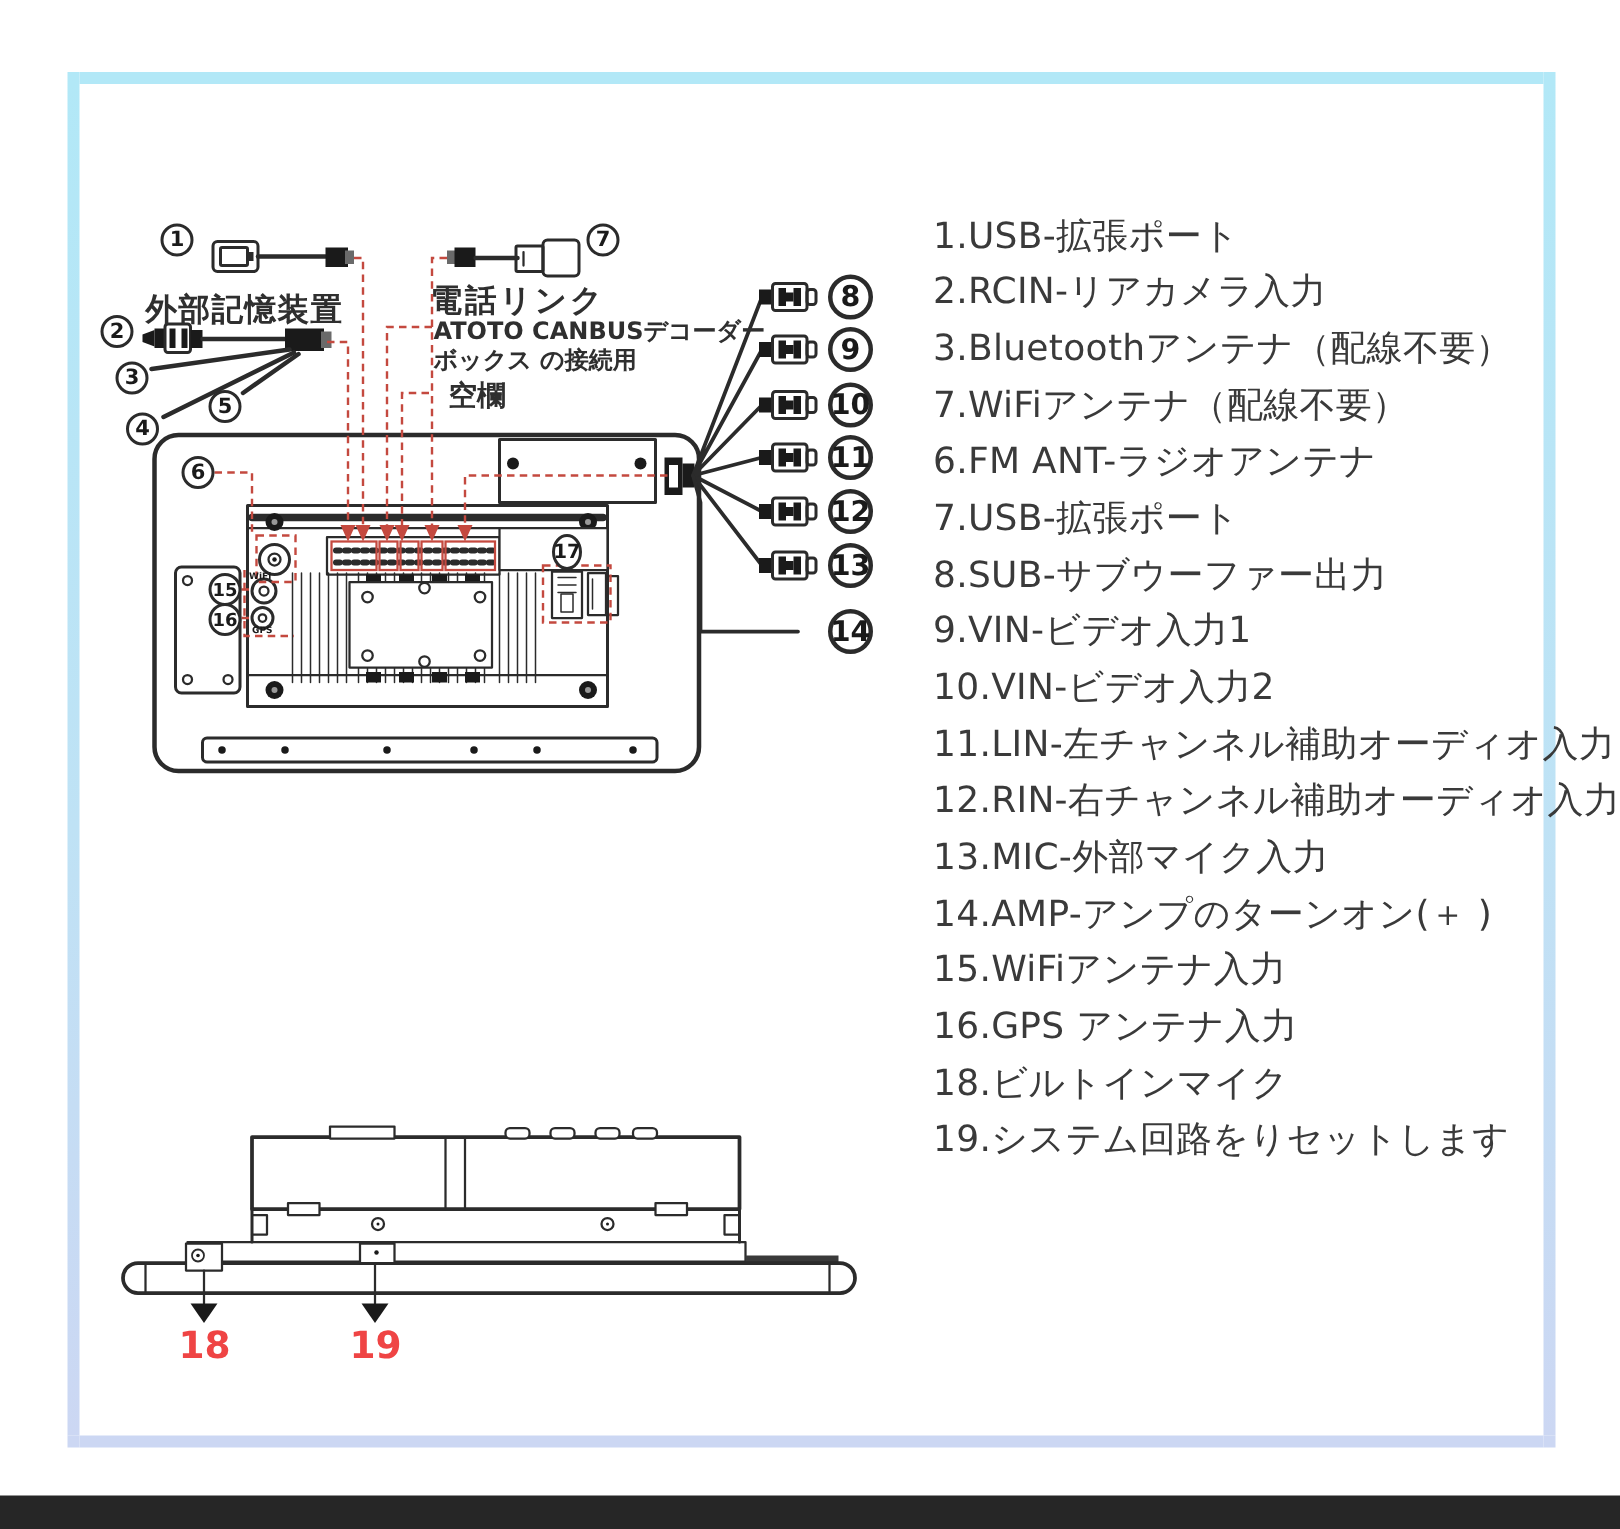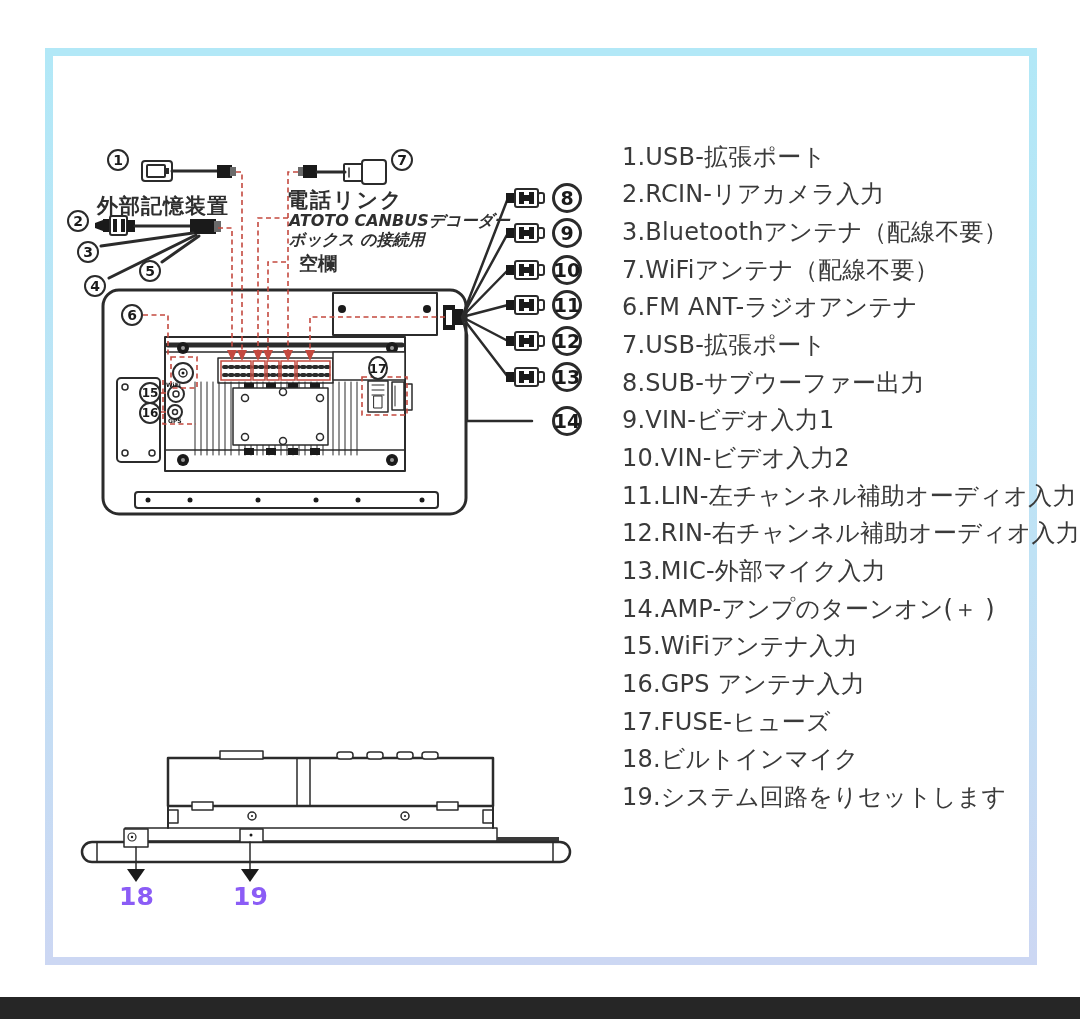--- a/index.html
+++ b/index.html
@@ -10,26 +10,26 @@
          border-image:linear-gradient(to bottom,#b2e8f7 0%,#bfe2f5 55%,#ccd7f3 100%) 1;}
   .letterbox{position:absolute;left:0;top:997px;width:1080px;height:22px;background:#262626;}
   .art{position:absolute;left:0;top:0;width:1080px;height:1019px;}
   .circ{position:absolute;box-sizing:border-box;border:2px solid #2b2b2b;border-radius:50%;
         background:#fff;display:flex;align-items:center;justify-content:center;
         font-weight:bold;color:#1a1a1a;z-index:5;}
   .circ.sm{width:22px;height:22px;font-size:14px;}
   .circ.lg{width:30px;height:30px;font-size:19px;border-width:3px;}
   .lbl{position:absolute;color:#2f2f2f;white-space:nowrap;z-index:4;}
   .lbl.strong{font-weight:700;}
-  .lbl.bold{font-weight:700;font-style:italic;}
+  .lbl.bold{font-weight:700;}
   .legend{position:absolute;left:622px;top:138px;z-index:4;text-align:center;}
   .legend .li{height:37.66px;display:flex;align-items:center;font-size:24px;font-weight:500;
               color:#3a3a3a;white-space:nowrap;letter-spacing:0.2px;}
   .numlabel{position:absolute;width:34px;text-align:center;font-size:25px;font-weight:bold;
-            color:#8b5cf6;z-index:4;}
+            color:#ef4444;z-index:4;}
   .tiny{position:absolute;font-size:6px;font-weight:bold;color:#1a1a1a;z-index:6;line-height:6px;}
 </style>
 </head>
 <body>
 
 <div class="page">
   <div class="frame"></div>
 
   <svg class="art" viewBox="0 0 1080 1019" xmlns="http://www.w3.org/2000/svg">
     <g stroke="#2b2b2b" fill="none" stroke-width="2" stroke-linecap="round" stroke-linejoin="round">
@@ -325,19 +325,18 @@
     <div class="li">7.USB-拡張ポート</div>
     <div class="li">8.SUB-サブウーファー出力</div>
     <div class="li">9.VIN-ビデオ入力1</div>
     <div class="li">10.VIN-ビデオ入力2</div>
     <div class="li">11.LIN-左チャンネル補助オーディオ入力</div>
     <div class="li">12.RIN-右チャンネル補助オーディオ入力</div>
     <div class="li">13.MIC-外部マイク入力</div>
     <div class="li">14.AMP-アンプのターンオン(＋ )</div>
     <div class="li">15.WiFiアンテナ入力</div>
     <div class="li">16.GPS アンテナ入力</div>
-    <div class="li">17.FUSE-ヒューズ</div>
     <div class="li">18.ビルトインマイク</div>
     <div class="li">19.システム回路をりセットします</div>
   </div>
 
   <div class="letterbox"></div>
 </div>
 
 </body></html>

